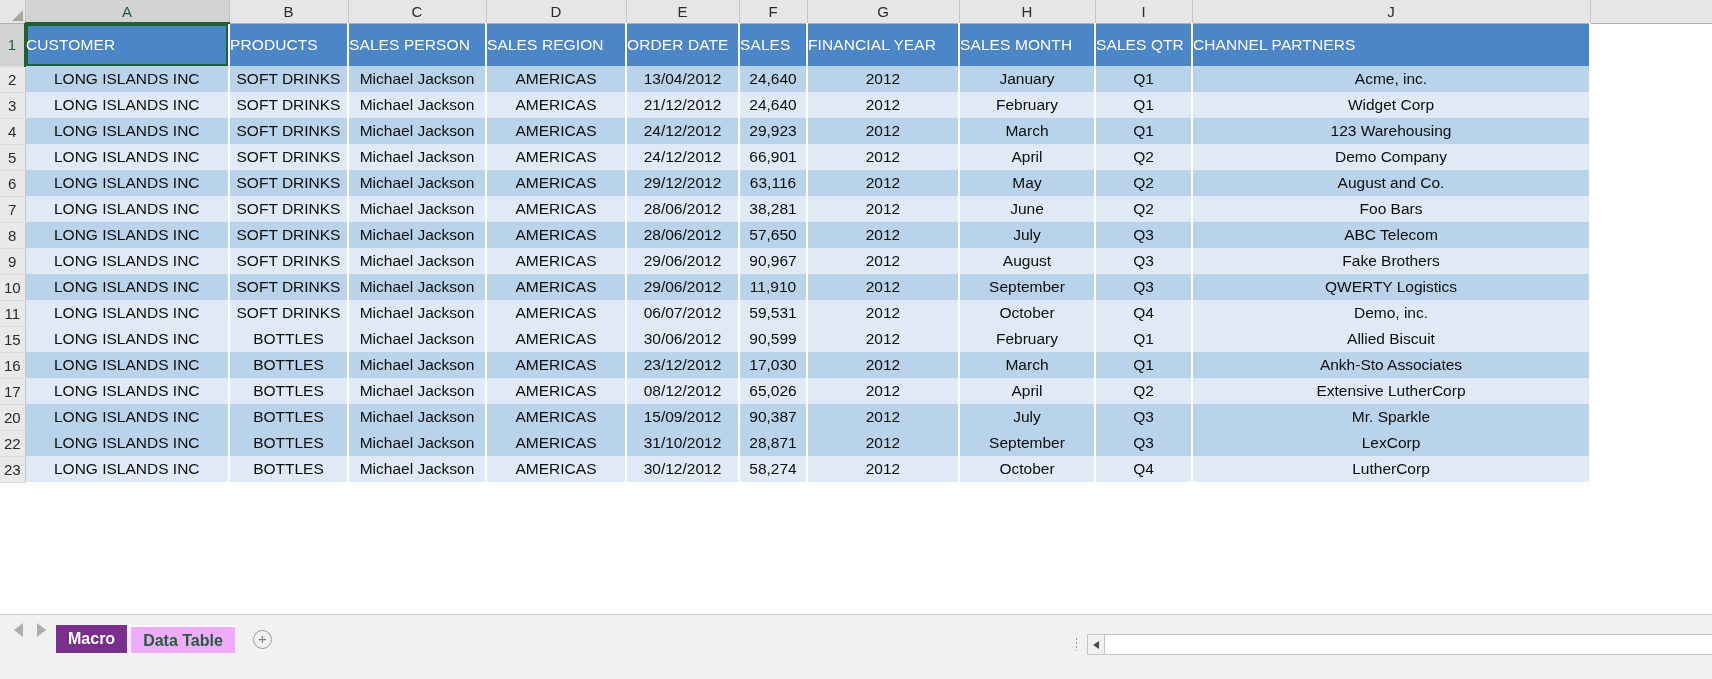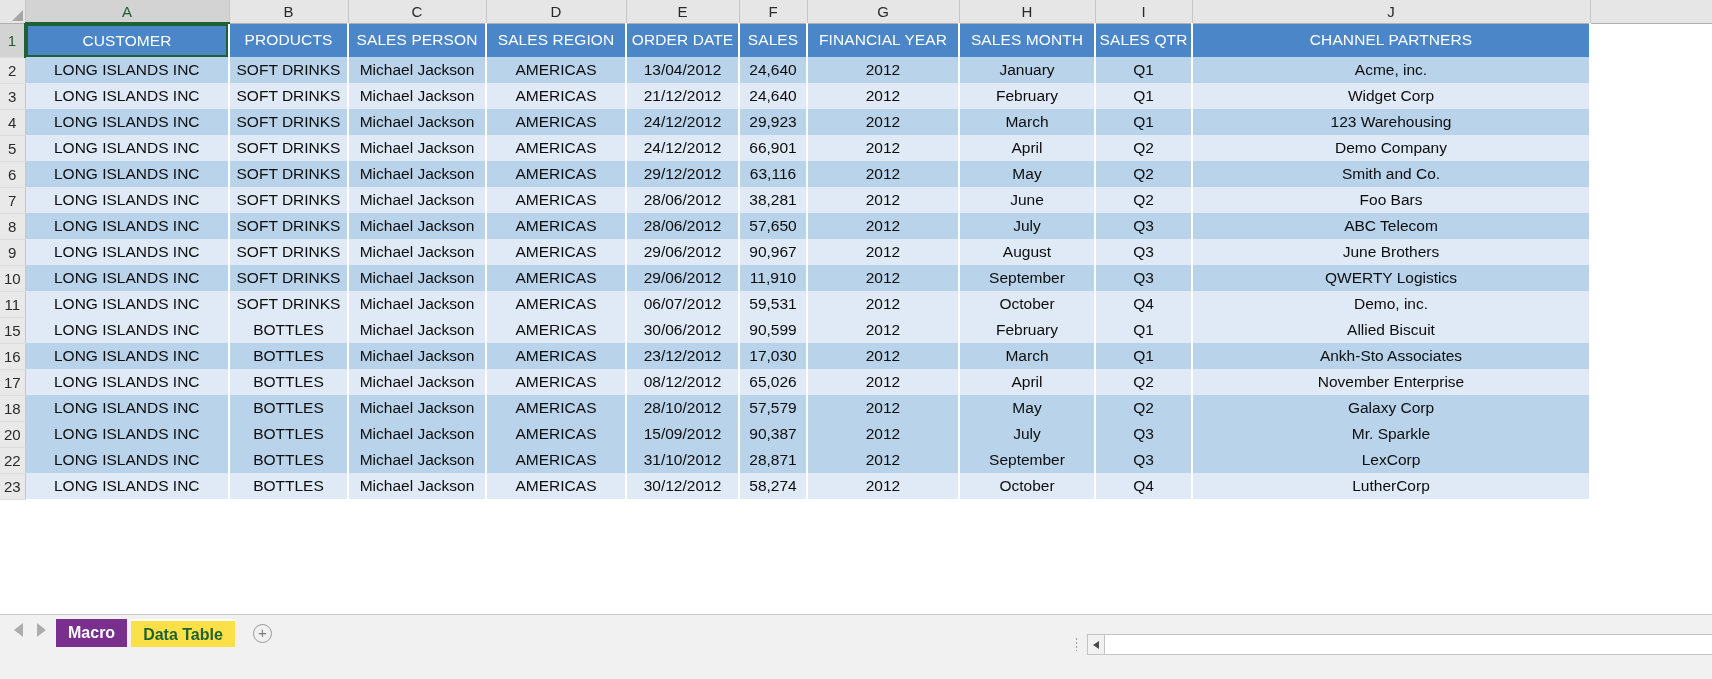--- a/index.html
+++ b/index.html
@@ -94,23 +94,22 @@
     color: #1d6135;
     border-right: 2px solid #1d6135;
   }
 
   
   td.hcell {
     background: #4a86c8;
     color: #ffffff;
     font-weight: bold;
     font-size: 15.5px;
-    text-align: center;
     vertical-align: middle;
-    height: 34px;
+    height: 43px;
     border-right: 2px solid #ffffff;
     letter-spacing: 0.1px;
   }
   td.hcell.selected {
     box-shadow: inset 0 0 0 2px #1d6135;
     border-right: 2px solid #ffffff;
   }
 
   
   td.dcell {
@@ -157,38 +156,38 @@
     border-right: 9px solid #5a5a5a;
   }
   .navarrow.right {
     border-top: 7px solid transparent;
     border-bottom: 7px solid transparent;
     border-left: 9px solid #5a5a5a;
   }
   .tabs {
     display: flex;
     align-items: flex-start;
-    padding-top: 4px;
+    padding-top: 10px;
     gap: 0;
   }
   .tab {
     height: 28px;
     line-height: 28px;
     padding: 0 12px;
     font-size: 16px;
     font-weight: bold;
     white-space: nowrap;
   }
   .tab.macro {
     background: #7a2f8f;
     color: #ffffff;
     margin-right: 4px;
   }
   .tab.active {
-    background: #fde047;
+    background: #f0abfc;
     color: #1d6135;
     border-top: 2px solid #ffffff;
   }
   .addsheet {
     margin-left: 18px;
     margin-top: 5px;
     width: 19px; height: 19px;
     border-radius: 50%;
     border: 1.5px solid #9a9a9a;
     color: #7a7a7a;
@@ -349,21 +348,21 @@
             <td class="rowhead">6</td>
             <td class="dcell">LONG ISLANDS INC</td>
             <td class="dcell">SOFT DRINKS</td>
             <td class="dcell">Michael Jackson</td>
             <td class="dcell">AMERICAS</td>
             <td class="dcell">29/12/2012</td>
             <td class="dcell">63,116</td>
             <td class="dcell">2012</td>
             <td class="dcell">May</td>
             <td class="dcell">Q2</td>
-            <td class="dcell">Smith and Co.</td>
+            <td class="dcell">August and Co.</td>
             <td class="blankcol"></td>
           </tr>
           <tr class="band-b">
             <td class="rowhead">7</td>
             <td class="dcell">LONG ISLANDS INC</td>
             <td class="dcell">SOFT DRINKS</td>
             <td class="dcell">Michael Jackson</td>
             <td class="dcell">AMERICAS</td>
             <td class="dcell">28/06/2012</td>
             <td class="dcell">38,281</td>
@@ -391,21 +390,21 @@
             <td class="rowhead">9</td>
             <td class="dcell">LONG ISLANDS INC</td>
             <td class="dcell">SOFT DRINKS</td>
             <td class="dcell">Michael Jackson</td>
             <td class="dcell">AMERICAS</td>
             <td class="dcell">29/06/2012</td>
             <td class="dcell">90,967</td>
             <td class="dcell">2012</td>
             <td class="dcell">August</td>
             <td class="dcell">Q3</td>
-            <td class="dcell">June Brothers</td>
+            <td class="dcell">Fake Brothers</td>
             <td class="blankcol"></td>
           </tr>
           <tr class="band-a">
             <td class="rowhead">10</td>
             <td class="dcell">LONG ISLANDS INC</td>
             <td class="dcell">SOFT DRINKS</td>
             <td class="dcell">Michael Jackson</td>
             <td class="dcell">AMERICAS</td>
             <td class="dcell">29/06/2012</td>
             <td class="dcell">11,910</td>
@@ -461,35 +460,21 @@
             <td class="rowhead">17</td>
             <td class="dcell">LONG ISLANDS INC</td>
             <td class="dcell">BOTTLES</td>
             <td class="dcell">Michael Jackson</td>
             <td class="dcell">AMERICAS</td>
             <td class="dcell">08/12/2012</td>
             <td class="dcell">65,026</td>
             <td class="dcell">2012</td>
             <td class="dcell">April</td>
             <td class="dcell">Q2</td>
-            <td class="dcell">November Enterprise</td>
-            <td class="blankcol"></td>
-          </tr>
-          <tr class="band-a">
-            <td class="rowhead">18</td>
-            <td class="dcell">LONG ISLANDS INC</td>
-            <td class="dcell">BOTTLES</td>
-            <td class="dcell">Michael Jackson</td>
-            <td class="dcell">AMERICAS</td>
-            <td class="dcell">28/10/2012</td>
-            <td class="dcell">57,579</td>
-            <td class="dcell">2012</td>
-            <td class="dcell">May</td>
-            <td class="dcell">Q2</td>
-            <td class="dcell">Galaxy Corp</td>
+            <td class="dcell">Extensive LutherCorp</td>
             <td class="blankcol"></td>
           </tr>
           <tr class="band-a">
             <td class="rowhead">20</td>
             <td class="dcell">LONG ISLANDS INC</td>
             <td class="dcell">BOTTLES</td>
             <td class="dcell">Michael Jackson</td>
             <td class="dcell">AMERICAS</td>
             <td class="dcell">15/09/2012</td>
             <td class="dcell">90,387</td>

